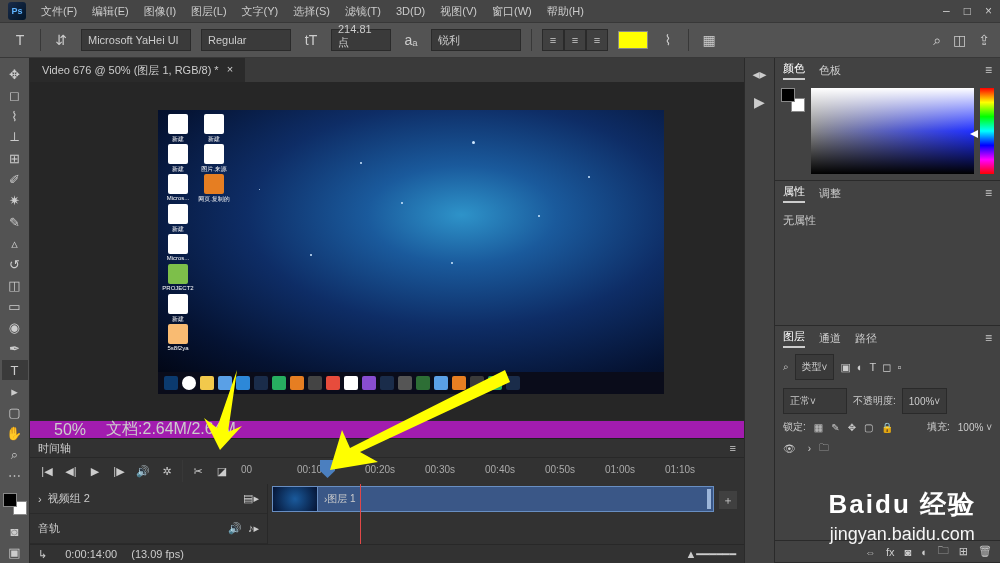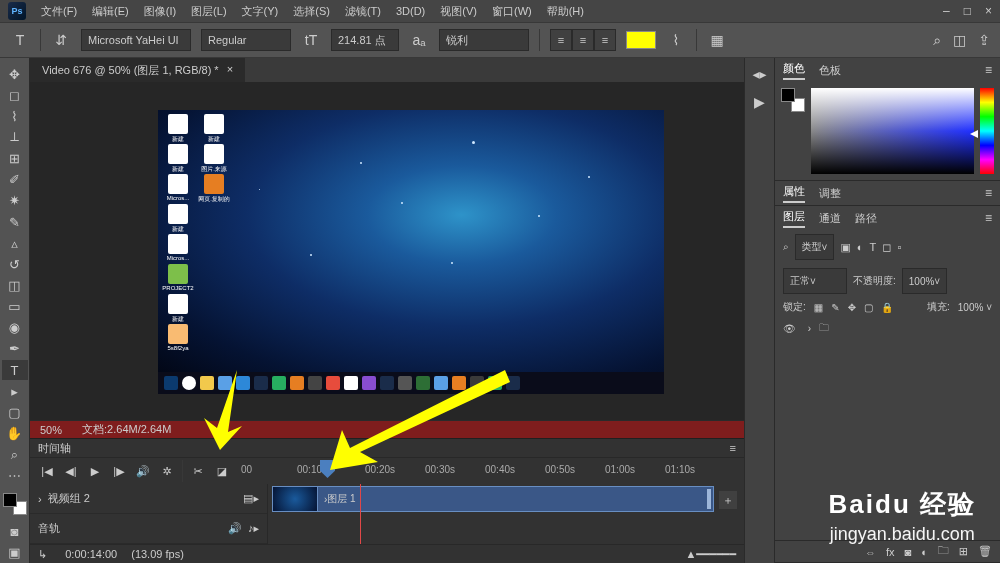--- a/index.html
+++ b/index.html
@@ -7,21 +7,21 @@
 
 .menubar { height: 22px; background: #454545; display: flex; align-items: center; padding: 0 8px; gap: 3px; }
 .menubar .logo { width: 18px; height: 18px; background: linear-gradient(135deg,#1a2c4a,#001428); border-radius: 3px; margin-right: 6px; display: flex; align-items: center; justify-content: center; font-size: 9px; color: #5fb4ff; font-weight: bold; }
 .menubar .mitem { padding: 2px 6px; cursor: default; font-size: 11px; }
 .menubar .winctl { margin-left: auto; display: flex; gap: 14px; font-size: 12px; }
 
 .optbar { height: 36px; background: #535353; display: flex; align-items: center; padding: 0 10px; gap: 10px; border-top: 1px solid #383838; border-bottom: 1px solid #383838; }
 .ob-icon { width: 20px; height: 20px; display: flex; align-items: center; justify-content: center; font-size: 14px; }
 .ob-sel { background: #3a3a3a; border: 1px solid #2a2a2a; height: 22px; padding: 0 6px; display: flex; align-items: center; min-width: 110px; font-size: 11px; }
 .ob-sel.sm { min-width: 90px; }
-.ob-num { background: #3a3a3a; border: 1px solid #2a2a2a; height: 22px; padding: 0 6px; display: flex; align-items: center; width: 68px; font-size: 11px; }
+.ob-num { background: #3a3a3a; border: 1px solid #2a2a2a; height: 22px; padding: 0 6px; display: flex; align-items: flex-end; width: 60px; font-size: 11px; }
 .ob-swatch { width: 30px; height: 18px; border: 1px solid #888; }
 .align-grp { display: flex; }
 .align-grp span { width: 22px; height: 22px; border: 1px solid #2a2a2a; display: flex; align-items: center; justify-content: center; background: #404040; }
 .optbar .right { margin-left: auto; display: flex; gap: 12px; font-size: 14px; }
 .sep { width: 1px; height: 22px; background: #383838; }
 
 .workspace { position: absolute; top: 58px; bottom: 0; left: 0; right: 0; display: flex; }
 
 .toolbox { width: 30px; background: #535353; display: flex; flex-direction: column; align-items: center; padding-top: 6px; gap: 1px; border-right: 1px solid #2a2a2a; }
 .tool { width: 26px; height: 22px; display: flex; align-items: center; justify-content: center; font-size: 13px; cursor: pointer; }
@@ -36,21 +36,21 @@
 
 .canvas { position: relative; flex: 1; background: #262626; overflow: hidden; }
 .artboard { position: absolute; left: 128px; top: 28px; width: 506px; height: 284px; background: #000; }
 .desktop { width: 100%; height: calc(100% - 22px); background: radial-gradient(ellipse at 60% 40%, #2e93c9 0%, #1a5a9c 22%, #0e2d66 50%, #051333 80%, #020716 100%); position: relative; }
 .star { position: absolute; background: #cfe8ff; border-radius: 50%; }
 .dicon { position: absolute; width: 32px; text-align: center; font-size: 6px; color: #fff; }
 .dicon .ic { width: 20px; height: 20px; margin: 0 auto 1px; background: #fff; border-radius: 2px; }
 .taskbar { height: 22px; background: #0a0c1a; display: flex; align-items: center; padding: 0 6px; gap: 4px; }
 .taskbar .ti { width: 14px; height: 14px; border-radius: 2px; }
 
-.statbar { height: 18px; background: #7f1d1d; display: flex; align-items: center; padding: 0 10px; font-size: 11px; gap: 20px; border-top: 1px solid #2a2a2a; }
+.statbar { height: 18px; background: #a21caf; display: flex; align-items: center; padding: 0 24px; font-size: 16px; gap: 20px; border-top: 1px solid #2a2a2a; }
 
 .timeline { height: 125px; background: #323232; display: flex; flex-direction: column; border-top: 1px solid #202020; }
 .tl-head { height: 22px; display: flex; align-items: center; padding: 0 8px; font-size: 11px; border-bottom: 1px solid #282828; }
 .tl-ctrl { height: 26px; display: flex; align-items: center; padding: 0 8px; gap: 6px; font-size: 11px; }
 .tl-ctrl .btn { width: 18px; height: 18px; display: flex; align-items: center; justify-content: center; cursor: pointer; }
 .tl-ctrl .ruler { flex: 1; position: relative; height: 26px; }
 .tl-ctrl .ruler .tick { position: absolute; top: 6px; font-size: 10px; color: #aaa; }
 .playhead { position: absolute; top: 2px; width: 15px; height: 18px; background: #4b7fbf; clip-path: polygon(0 0,100% 0,100% 60%,50% 100%,0 60%); left: 83px; }
 .tl-body { flex: 1; display: flex; }
 .tl-left { width: 238px; border-right: 1px solid #282828; }
@@ -334,20 +334,21 @@
           </div>
         <div class="hue"></div>
       </div>
     </div>
     <div class="panel">
       <div class="ptabs">
         <span class="pt sel">属性</span>
         <span class="pt">调整</span>
         <span class="menu">≡</span>
       </div>
+      <div class="props"><span>无属性</span></div>
     </div>
     <div class="panel layerspanel">
       <div class="ptabs">
         <span class="pt sel">图层</span>
         <span class="pt">通道</span>
         <span class="pt">路径</span>
         <span class="menu">≡</span>
       </div>
       <div class="lopts">
         <span>⌕</span>

